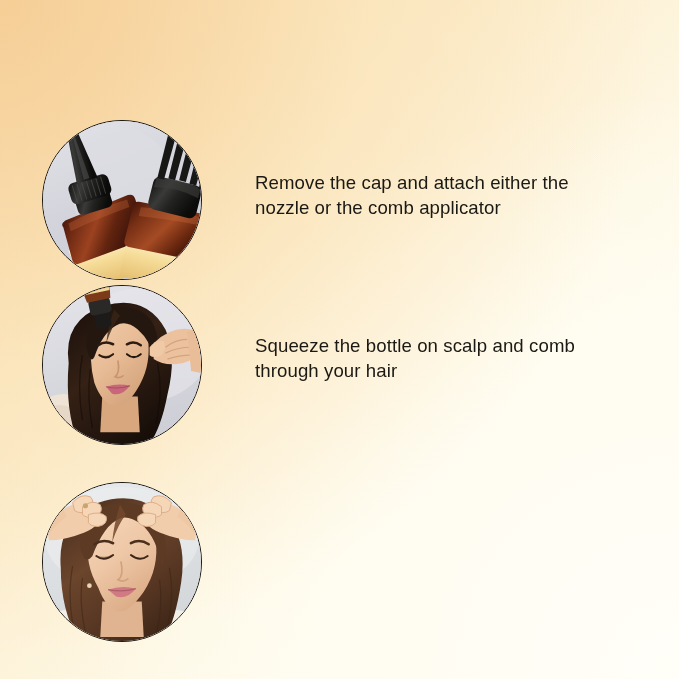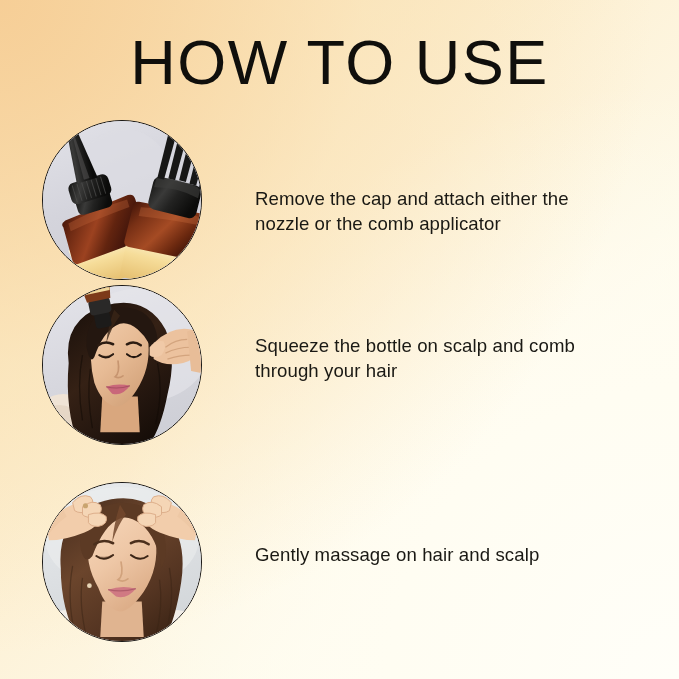--- a/index.html
+++ b/index.html
@@ -67,30 +67,29 @@
     position: absolute;
     left: 255px;
     width: 360px;
     color: #1a1914;
     font-size: 18.6px;
     line-height: 25px;
     font-weight: 400;
     font-family: "Liberation Sans", sans-serif;
     letter-spacing: 0.1px;
   }
-  .step-1 .step-text { top: 50px; margin-top: 16px; }
+  .step-1 .step-text { top: 50px; }
   .step-2 .step-text { top: 48px; }
   .step-3 .step-text { top: 60px; }
 </style>
 </head>
 <body>
 
 <div class="poster">
 
-  <div class="title">HOW TO USE</div>
 
   <div class="step step-1">
 
     <div class="circle">
       <svg viewBox="0 0 160 160" xmlns="http://www.w3.org/2000/svg" aria-hidden="true">
         <defs>
           <linearGradient id="s1bg" x1="0" y1="0" x2="0.4" y2="1">
             <stop offset="0%" stop-color="#e2e2e8"></stop>
             <stop offset="55%" stop-color="#d4d4dc"></stop>
             <stop offset="100%" stop-color="#cdcdd6"></stop>
@@ -327,16 +326,15 @@
           <path d="M30 84 Q24 116 32 152"></path>
           <path d="M128 86 Q134 118 124 154"></path>
           <path d="M40 96 Q36 122 44 156"></path>
           <path d="M118 98 Q122 124 114 156"></path>
         </g>
 
         <circle cx="47" cy="104" r="2.4" fill="#e7d5b6"></circle>
       </svg>
     </div>
 
-    <div class="step-text">Gently massage on hair and scalp</div>
   </div>
 
 </div>
 
 </body></html>

